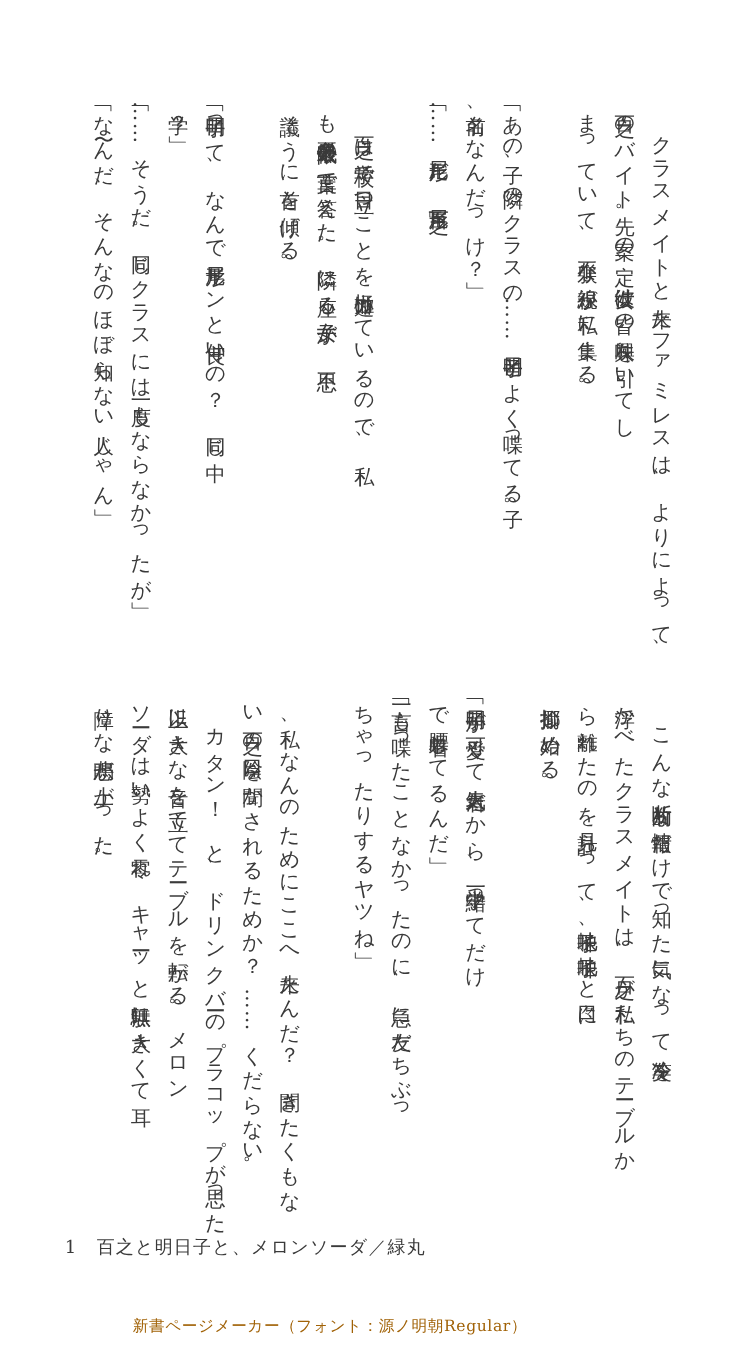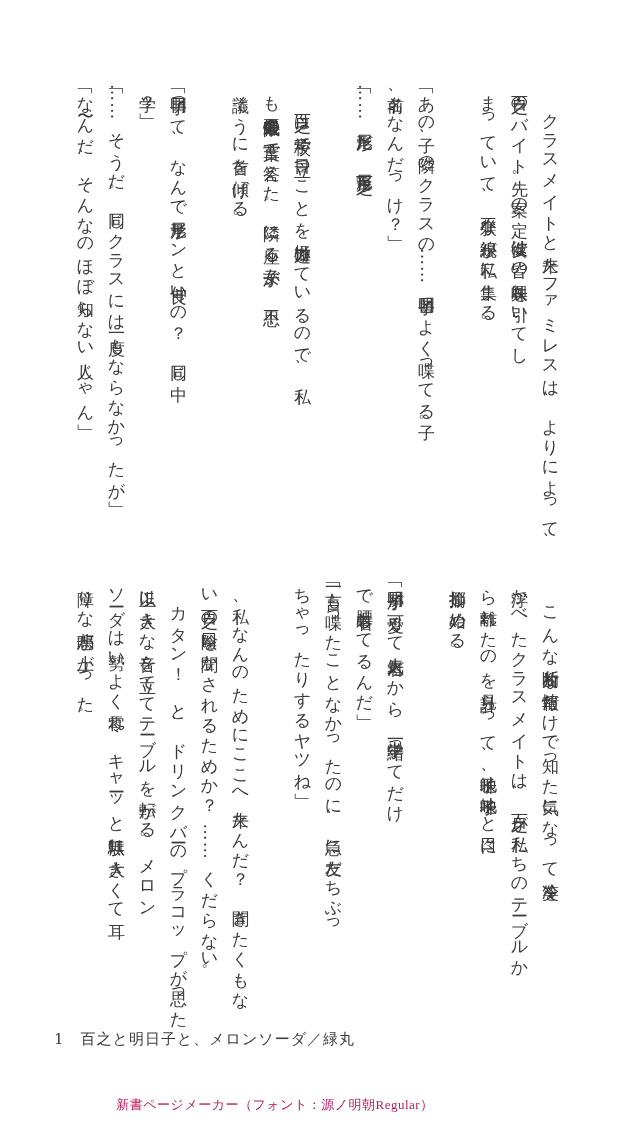--- a/index.html
+++ b/index.html
@@ -46,22 +46,21 @@
     color: #3a3a3a;
   }
   .footer {
     position: absolute;
     left: 0;
     top: 1096px;
     width: 550px;
     text-align: center;
     font-size: 13px;
     letter-spacing: 0.5px;
-    color: #be185d;
-    font-family: Liberation Serif, serif;
+    color: #a16207;
   }
 </style>
 </head>
 <body>
 
 <div class="page">
 
   <div class="vblock vblock-top">
       <div class="tline">　クラスメイトと来たファミレスは、よりによって、</div>
       <div class="tline">百之のバイト先。案の定、彼女は皆の興味を引いてし</div>

